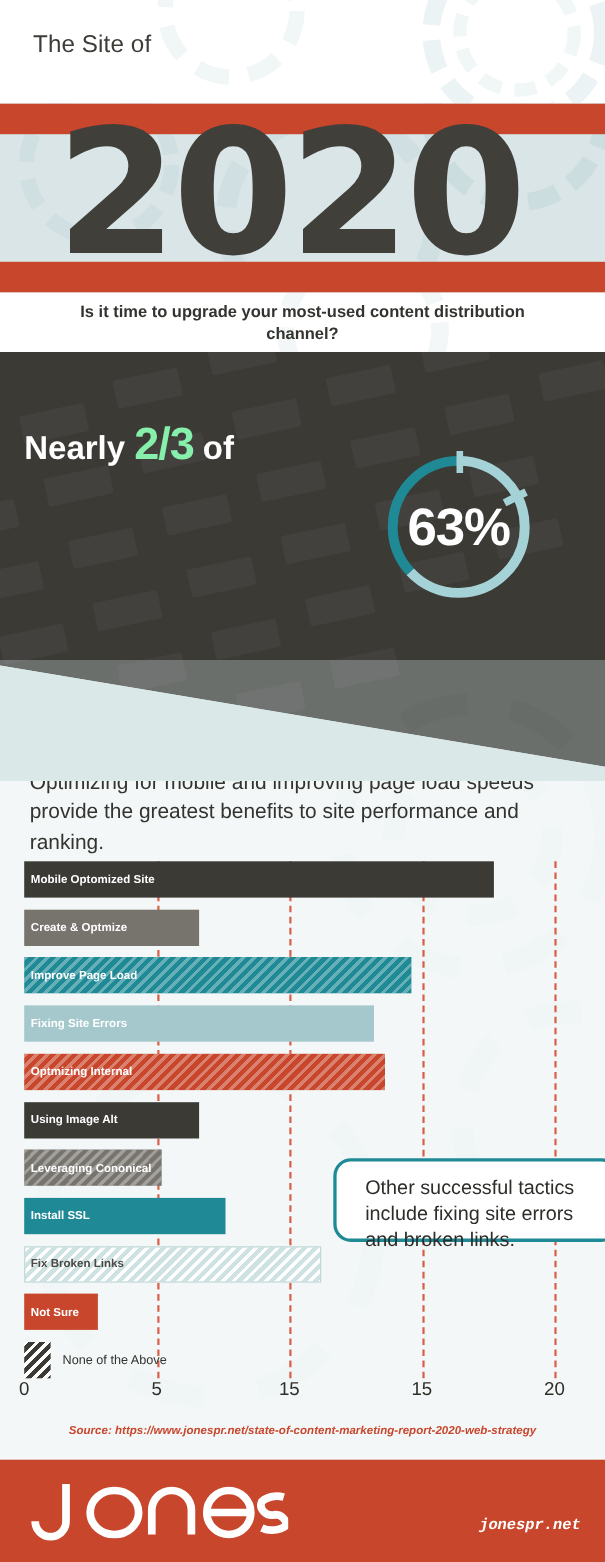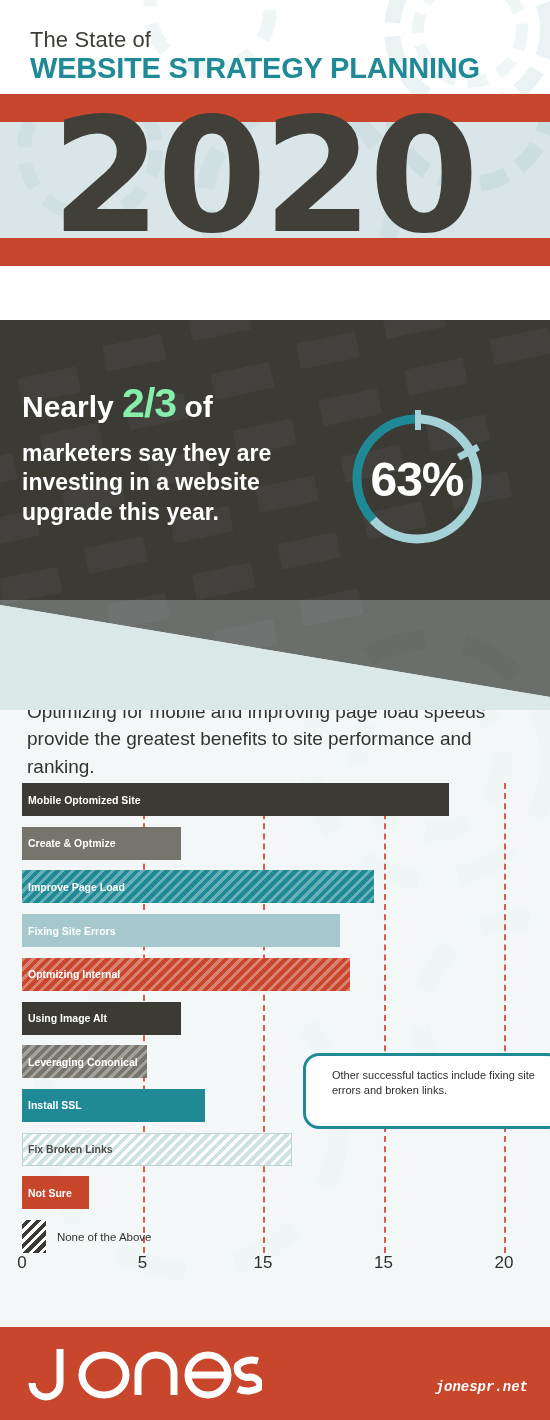--- a/index.html
+++ b/index.html
@@ -60,21 +60,21 @@
   .bar{position:absolute;left:0;top:0;height:100%;}
   .barlabel{position:absolute;left:6px;top:0;height:100%;display:flex;align-items:center;
     font-size:10.5px;font-weight:bold;white-space:nowrap;}
   .lbl-out{position:absolute;top:0;height:100%;display:flex;align-items:center;
     font-size:11.5px;color:#33332f;white-space:nowrap;}
   #axis{position:absolute;left:0;top:1253px;width:550px;height:30px;z-index:5;}
   .tick{position:absolute;top:0;font-size:17px;color:#2e2e2b;transform:translateX(-50%);}
   #callout{position:absolute;left:303px;top:1053px;width:260px;height:76px;
     background:#ffffff;border:3px solid #1f8a96;border-radius:16px;box-sizing:border-box;z-index:7;}
   #callout-text{position:absolute;left:26px;top:12px;width:215px;
-    font-size:11px;color:#2d2d2a;line-height:1.33;}
+    font-size:18px;color:#2d2d2a;line-height:1.33;}
   #source{position:absolute;left:0;top:1295px;width:550px;text-align:center;z-index:5;
     font-size:10.5px;font-style:italic;font-weight:bold;color:#c8462c;}
 
   
   #footer{position:absolute;left:0;top:1327px;width:550px;height:93px;background:#c8462c;z-index:8;font-family:Liberation Mono, monospace;}
   #logo{position:absolute;left:22px;top:16px;height:60px;}
   #footer-url{position:absolute;right:22px;top:52px;font-size:14px;font-style:italic;
     font-weight:bold;color:#ffffff;}
 </style>
 </head>
@@ -82,36 +82,41 @@
 
 <div id="page">
 
   <div id="header">
     <svg id="header-bg" viewBox="0 0 550 94" preserveAspectRatio="none">
       <circle cx="470" cy="30" r="78" fill="none" stroke="#9dc3c8" stroke-width="16" stroke-dasharray="28 14"></circle>
       <circle cx="470" cy="30" r="52" fill="none" stroke="#b7d3d6" stroke-width="12" stroke-dasharray="20 12"></circle>
       <circle cx="210" cy="10" r="60" fill="none" stroke="#b7d3d6" stroke-width="14" stroke-dasharray="30 18"></circle>
     </svg>
     <div id="title-block">
-      <div class="t-small">The State of</div>
-      <div class="t-big">WEBSITE STRATEGY PLANNING</div>
+      <div class="t-small">The Site of</div>
     </div>
   </div>
 
   <div id="yearband">
     <svg id="yearband-bg" viewBox="0 0 550 270" preserveAspectRatio="none">
       <circle cx="470" cy="106" r="78" fill="none" stroke="#9dc3c8" stroke-width="16" stroke-dasharray="28 14"></circle>
       <circle cx="300" cy="200" r="95" fill="none" stroke="#b2cdd1" stroke-width="18" stroke-dasharray="40 22"></circle>
       <circle cx="90" cy="150" r="66" fill="none" stroke="#b2cdd1" stroke-width="14" stroke-dasharray="26 16"></circle>
     </svg>
     <div class="redbar" id="redbar-top"></div>
     <div id="year">2020</div>
     <div class="redbar" id="redbar-bottom"></div>
   </div>
 
+  <div id="subhead">
+    <svg id="subhead-bg" viewBox="0 0 550 330" preserveAspectRatio="none">
+      <circle cx="330" cy="300" r="70" fill="none" stroke="#b2cdd1" stroke-width="16" stroke-dasharray="30 18"></circle>
+    </svg>
+    <div id="subhead-text">Is it time to upgrade your most-used content distribution channel?</div>
+  </div>
 
   <div id="dark">
     <svg id="dark-tex" viewBox="0 0 550 380" preserveAspectRatio="none">
       <g fill="#4a4945" transform="rotate(-12 275 190)">
         <rect x="-40" y="20" width="60" height="26" rx="2"></rect>
           <rect x="50" y="8" width="60" height="26" rx="2"></rect>
         <rect x="140" y="-6" width="60" height="26" rx="2"></rect>
           <rect x="230" y="-18" width="60" height="26" rx="2"></rect>
         <rect x="320" y="-30" width="60" height="26" rx="2"></rect>
           <rect x="410" y="-42" width="60" height="26" rx="2"></rect>
@@ -144,21 +149,20 @@
           <rect x="450" y="200" width="60" height="26" rx="2"></rect>
         <rect x="10" y="320" width="60" height="26" rx="2"></rect>
           <rect x="100" y="308" width="60" height="26" rx="2"></rect>
         <rect x="190" y="296" width="60" height="26" rx="2"></rect>
           <rect x="280" y="284" width="60" height="26" rx="2"></rect>
       </g>
     </svg>
 
     <div id="nearly">
       <div id="nearly-line1"><span>Nearly</span> <span class="frac">2/3</span> <span>of</span></div>
-      <div id="nearly-body">marketers say they are investing in a website upgrade this year.</div>
     </div>
   </div>
 
   <svg id="donut" viewBox="0 0 152 152">
 
     <circle cx="76" cy="76" r="60" fill="none" stroke="#1f8a96" stroke-width="9" stroke-dasharray="139.5 237.5" stroke-dashoffset="-237.5" transform="rotate(-90 76 76)"></circle>
 
     <circle cx="76" cy="76" r="60" fill="none" stroke="#a5d2d6" stroke-width="9" stroke-dasharray="237.5 139.5" stroke-dashoffset="0" transform="rotate(-90 76 76)"></circle>
 
     <rect x="74" y="7" width="6" height="20" fill="#a5d2d6"></rect>
@@ -247,20 +251,21 @@
       <div class="tick" style="left: 142.5px;">5</div>
       <div class="tick" style="left: 263px;">15</div>
       <div class="tick" style="left: 383.5px;">15</div>
       <div class="tick" style="left: 504px;">20</div>
     </div>
 
   <div id="callout">
     <div id="callout-text">Other successful tactics include fixing site errors and broken links.</div>
   </div>
 
+  <div id="source">Source: https://www.jonespr.net/state-of-content-marketing-report-2020-web-strategy</div>
 
   <div id="footer">
     <svg id="logo" viewBox="0 0 240 60">
       <g fill="none" stroke="#ffffff" stroke-width="7">
         <path d="M38 6 L38 40 A14 14 0 0 1 10 40"></path>
         <ellipse cx="82" cy="32" rx="22" ry="20"></ellipse>
         <path d="M116 52 L116 30 A18 18 0 0 1 152 30 L152 52"></path>
         <ellipse cx="186" cy="32" rx="20" ry="20"></ellipse>
         <path d="M166 32 L206 32"></path>
         <path d="M236 18 A18 14 0 0 0 216 22 A10 9 0 0 0 228 34 A10 9 0 0 1 238 44 A18 14 0 0 1 216 46"></path>

